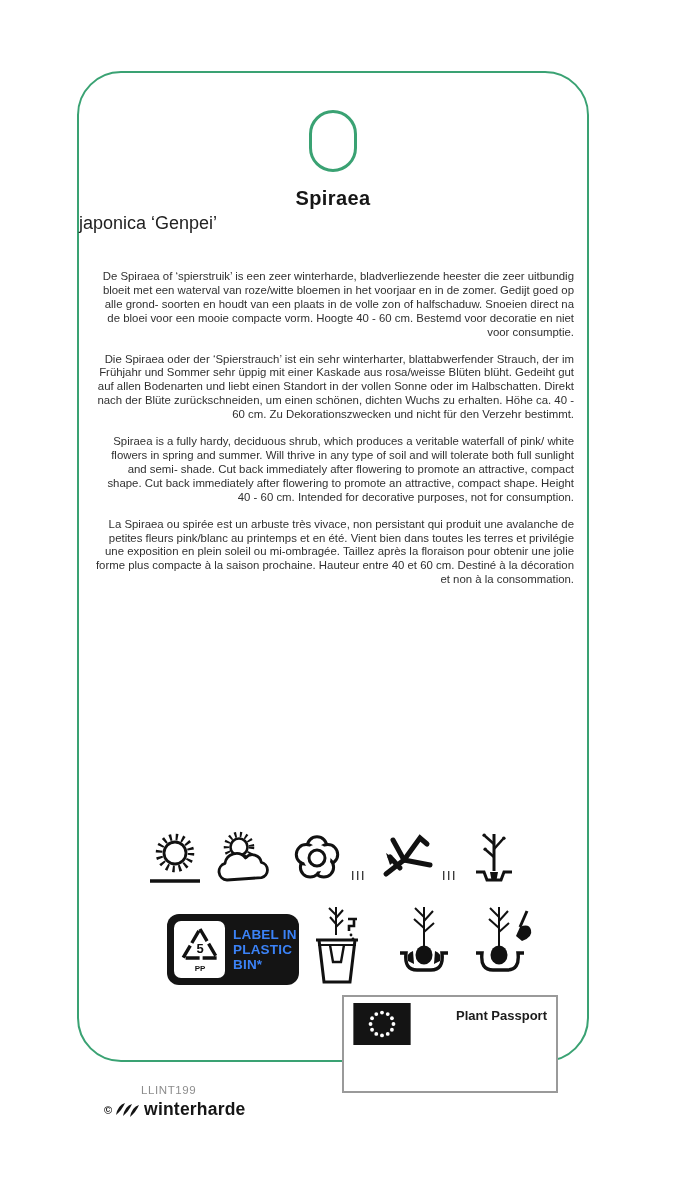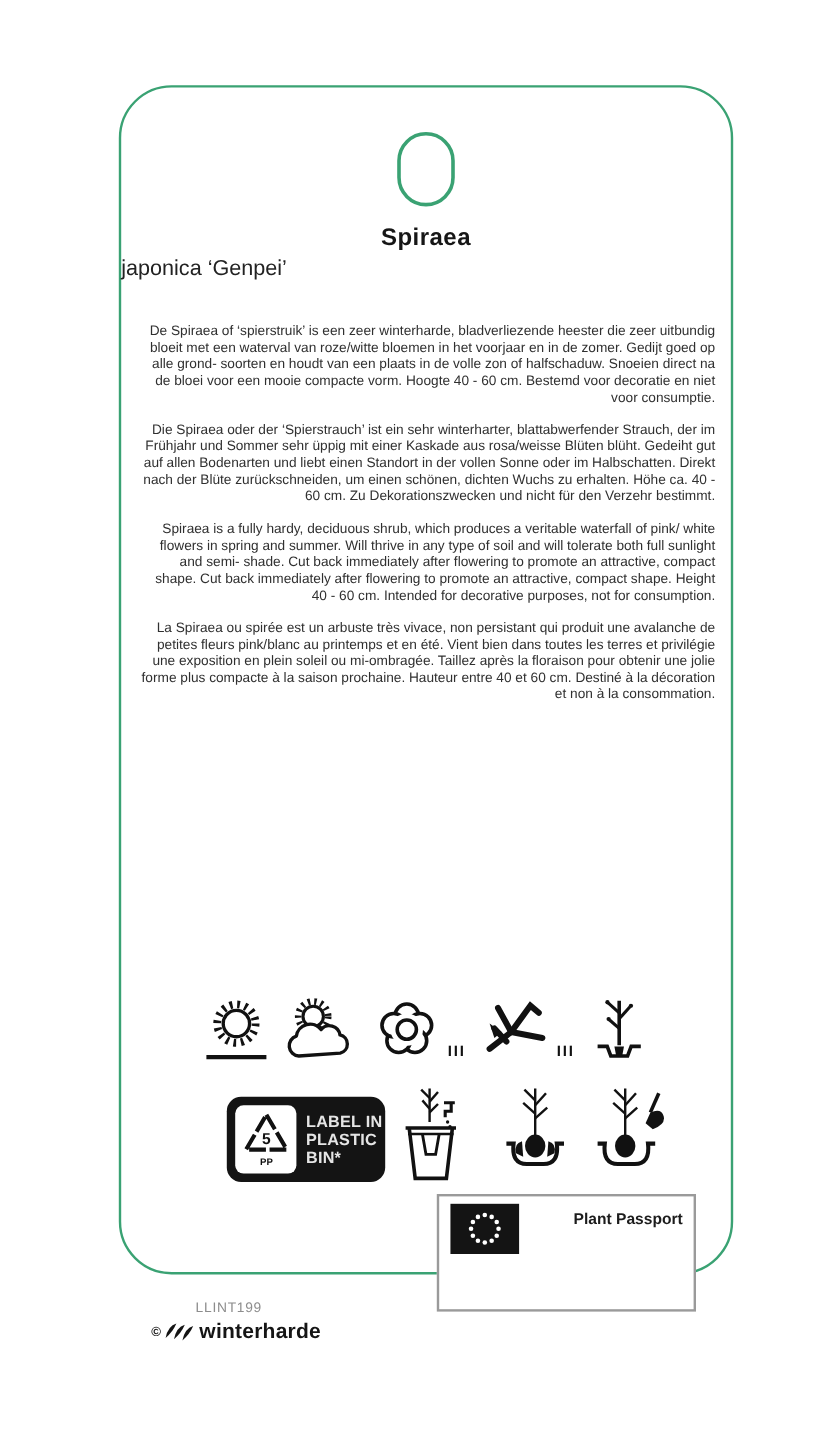--- a/index.html
+++ b/index.html
@@ -1,21 +1,21 @@
 <!DOCTYPE html>
 <html><head>
 <meta charset="utf-8">
 <style>
   html,body{margin:0;padding:0;}
   body{
     width:699px;height:1200px;position:relative;background:#ffffff;
     font-family:"Liberation Sans",sans-serif;color:#2e2e2e;overflow:hidden;
   }
   .card{
-    position:absolute;left:99px;top:71px;width:512px;height:991px;
+    position:absolute;left:77px;top:71px;width:512px;height:991px;
     background:#fff;border:2px solid #3aa273;border-radius:44px;box-sizing:border-box;
   }
   .hole{
     position:absolute;left:50%;top:37px;transform:translateX(-50%);
     width:42px;height:56px;border:3px solid #3aa273;border-radius:24px;background:#fff;
   }
   .title{
     position:absolute;top:114px;left:0;right:0;text-align:center;
     font-size:20px;font-weight:bold;color:#161616;letter-spacing:.4px;
   }
@@ -26,31 +26,31 @@
   .descs{
     position:absolute;top:197px;left:13px;right:13px;text-align:center;
     font-size:11.4px;line-height:13.9px;color:#303030;
   }
   .descs p{margin:0 0 13px 0;text-align:right;}
   .icon-row{
     position:absolute;top:753px;left:0;right:0;height:62px;
     display:flex;justify-content:center;align-items:center;gap:13px;
   }
   .icon-group{display:flex;align-items:flex-end;gap:5px;}
-  .roman{font-size:12.5px;font-weight:bold;letter-spacing:1.5px;margin-bottom:3px;color:#111;}
+  .roman{font-size:12.5px;font-weight:normal;letter-spacing:1.5px;margin-bottom:3px;color:#111;}
   .hlabel{font-size:15.5px;font-weight:bold;margin-bottom:2px;color:#111;white-space:nowrap;}
   .bin{
     position:absolute;left:88px;top:841px;width:132px;height:71px;background:#141414;
     border-radius:12px;display:flex;align-items:center;box-sizing:border-box;padding-left:7px;
   }
   .bin-white{
     width:51px;height:57px;background:#fff;border-radius:7px;
     display:flex;align-items:center;justify-content:center;flex:none;
   }
-  .bin-text{color:#e5e5e5;font-weight:bold;font-size:13.5px;line-height:15px;margin-left:8px;letter-spacing:.2px;}
+  .bin-text{color:#3b82f6;font-weight:bold;font-size:13.5px;line-height:15px;margin-left:8px;letter-spacing:.2px;}
   .bin-text span{display:block;}
   .pot{position:absolute;}
   .pot.bucket{left:229px;top:830px;}
   .pot.planthole{left:314px;top:830px;}
   .pot.trowel{left:392px;top:830px;}
   .passport{
     position:absolute;left:263px;top:922px;width:216px;height:98px;
     border:2px solid #9a9a9a;background:#fff;box-sizing:border-box;padding:6px 9px 0 9px;
   }
   .pp-head{display:flex;justify-content:space-between;align-items:flex-start;}

